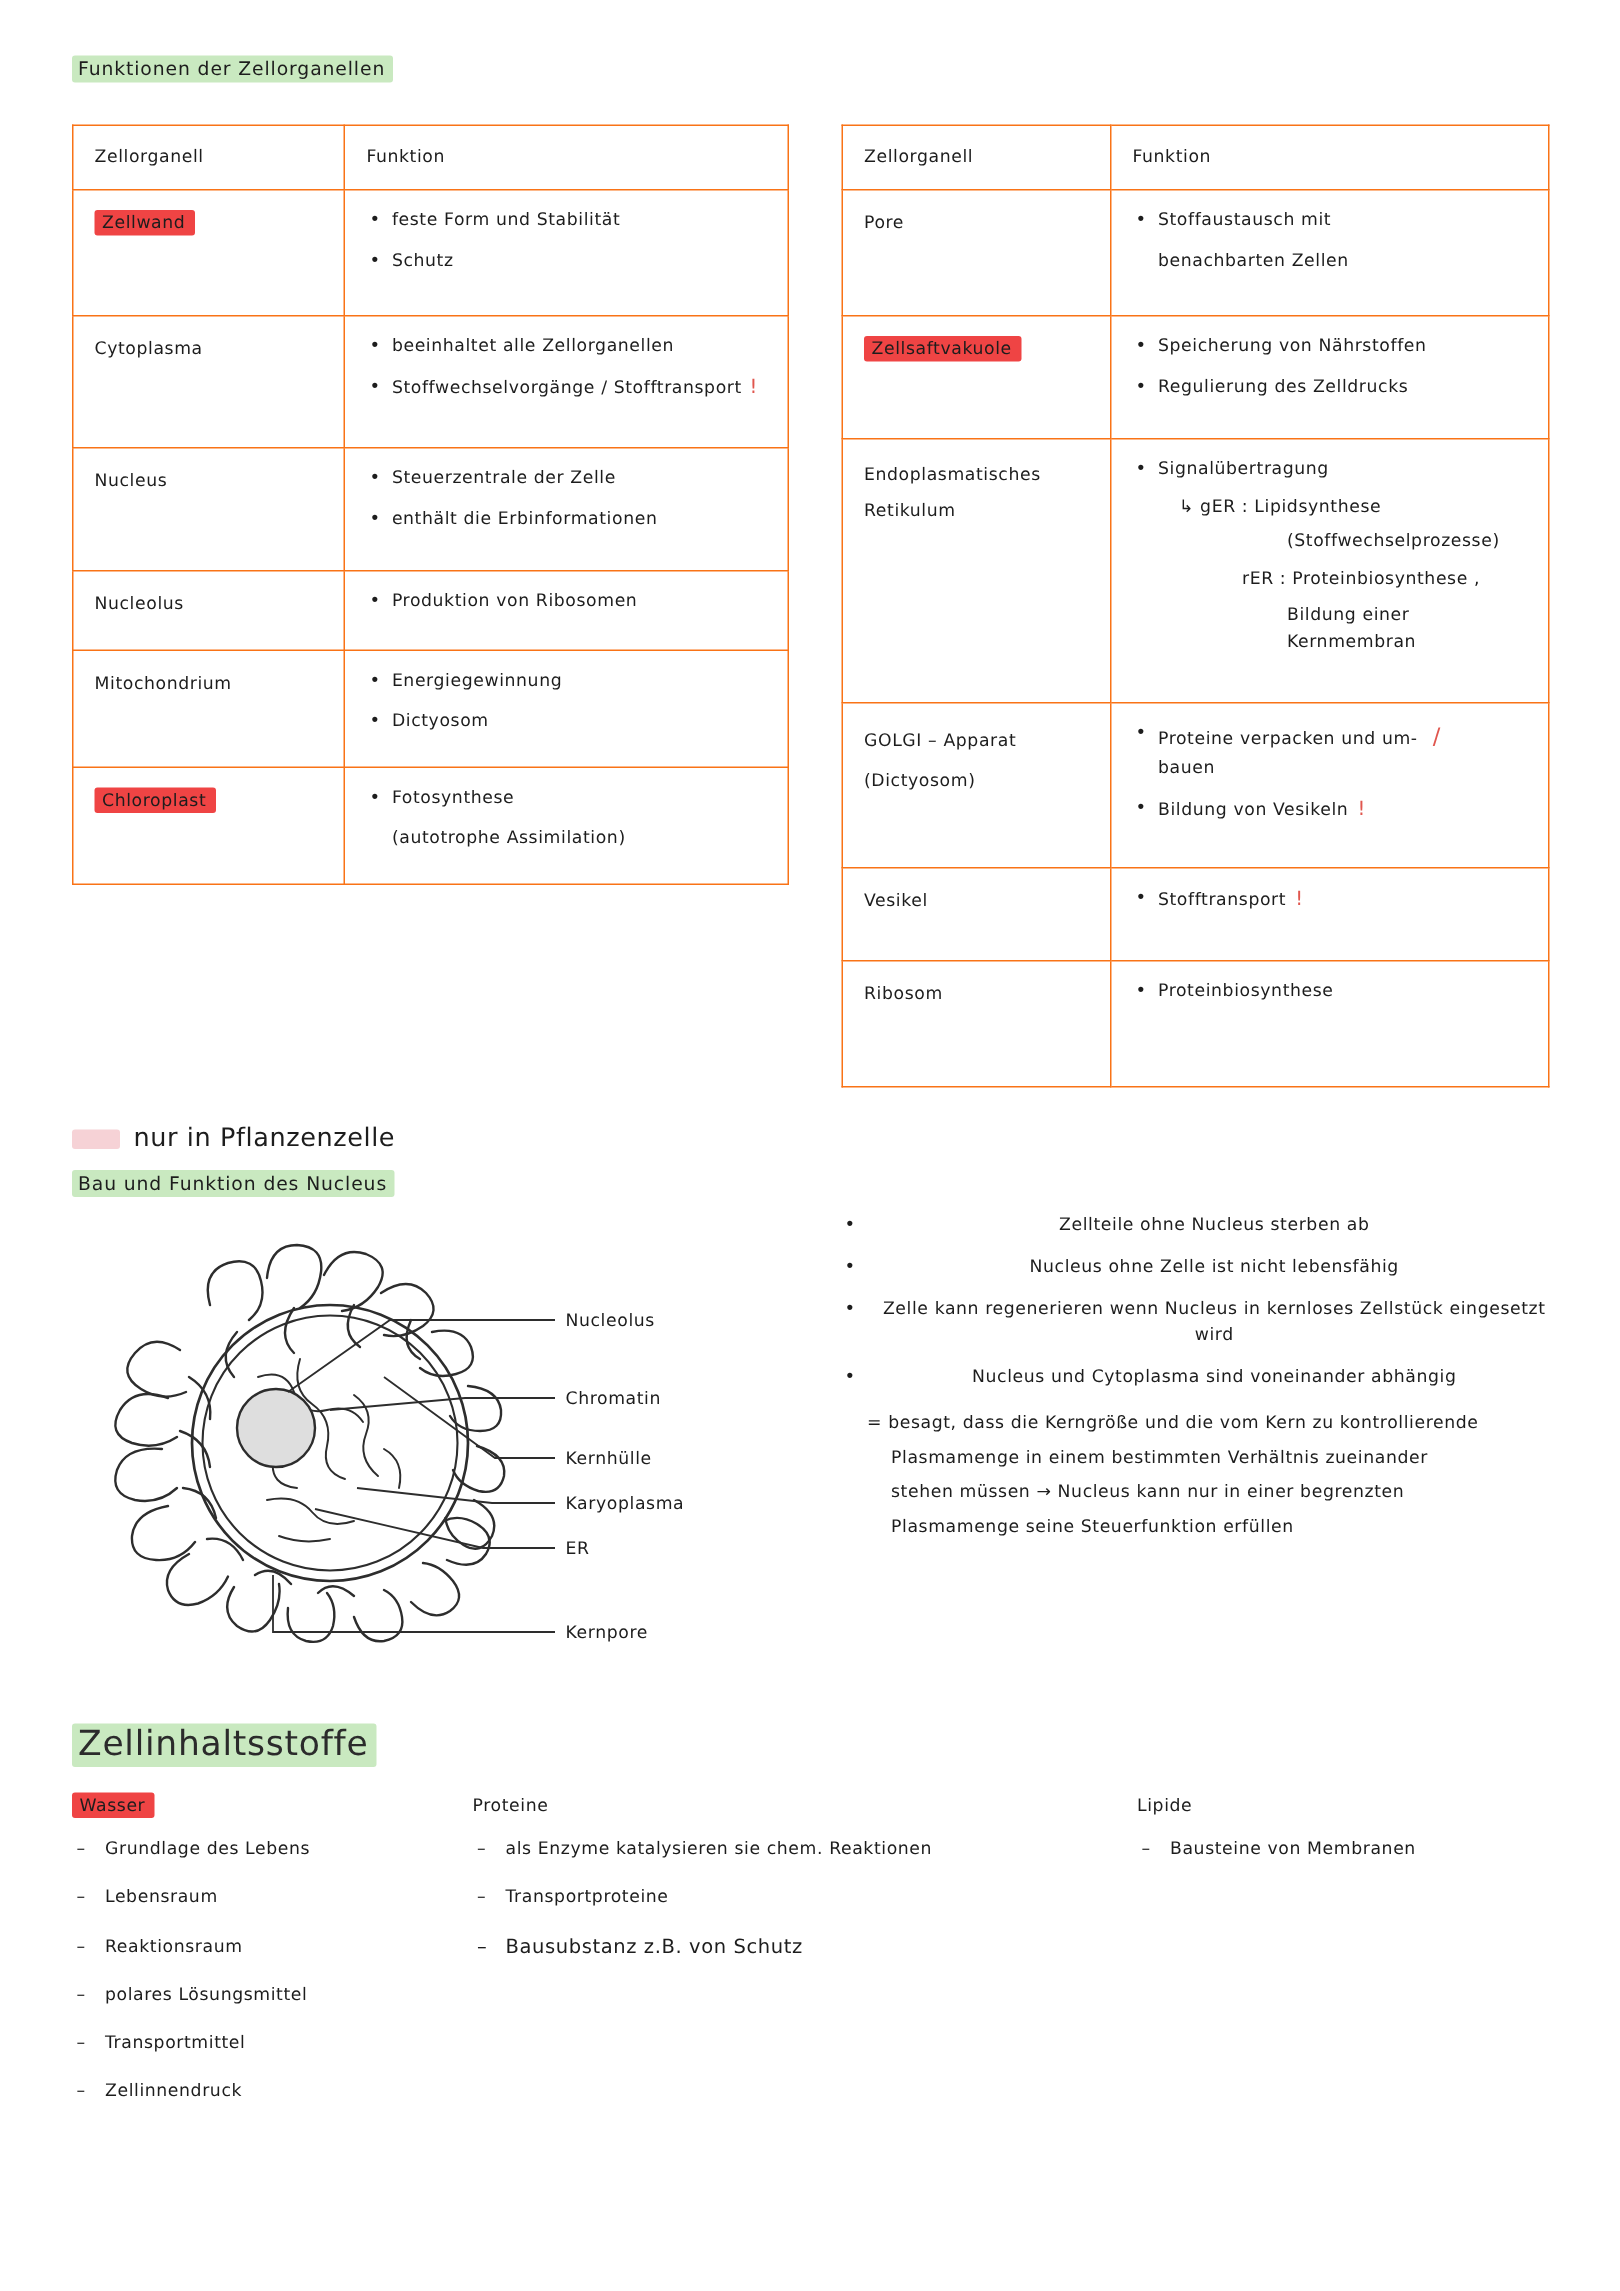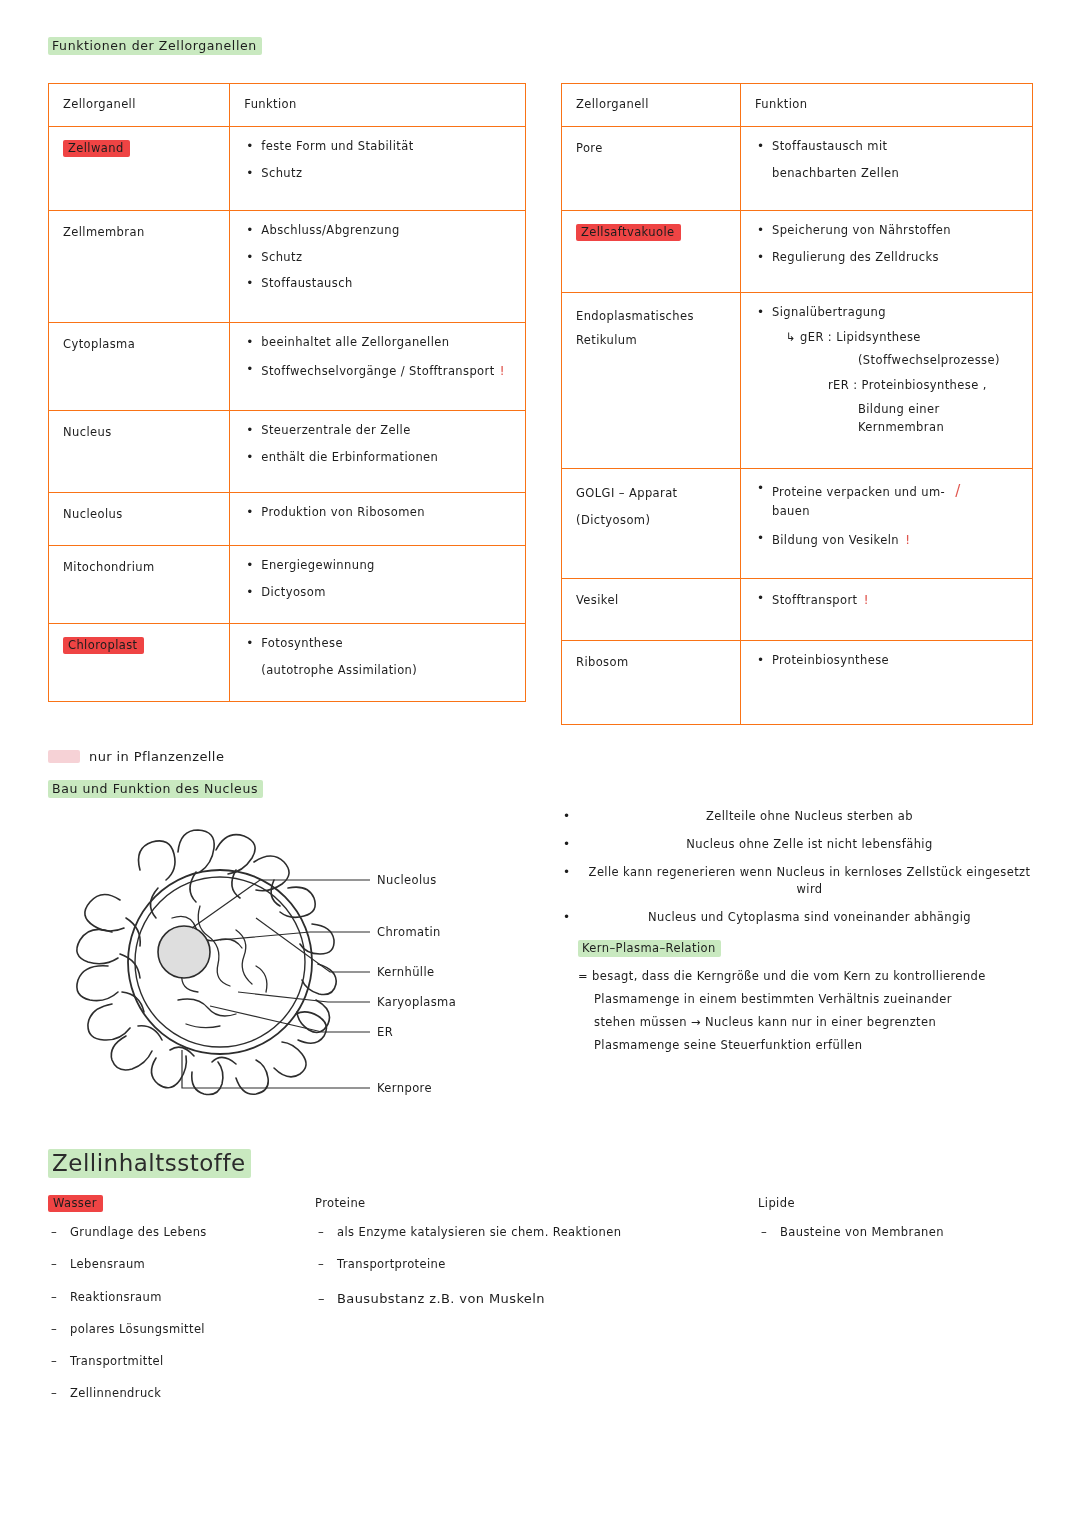--- a/index.html
+++ b/index.html
@@ -137,21 +137,21 @@
   .mark-excl-2 {
     color: #e0564e;
     font-size: 13px;
     padding-left: 6px;
   }
   
   #legend {
     position: absolute;
     left: 48px;
     top: 749px;
-    font-size: 13px;
+    font-size: 17px;
     letter-spacing: 0.4px;
     display: flex;
     align-items: center;
     gap: 9px;
   }
   #legend .swatch {
     display: inline-block;
     width: 32px;
     height: 13px;
     background: #f6d2d6;
@@ -246,30 +246,20 @@
       <th>Funktion</th>
     </tr>
     <tr style="height:84px">
       <td>
         <span class="hl-pink">Zellwand</span>
       </td>
       <td>
         <ul class="bul">
           <li>feste Form und Stabilität</li>
           <li>Schutz</li>
-        </ul>
-      </td>
-    </tr>
-    <tr style="height:112px">
-      <td>Zellmembran</td>
-      <td>
-        <ul class="bul">
-          <li>Abschluss/Abgrenzung</li>
-          <li>Schutz</li>
-          <li>Stoffaustausch</li>
         </ul>
       </td>
     </tr>
     <tr style="height:88px">
       <td>Cytoplasma</td>
       <td>
         <ul class="bul">
           <li>beeinhaltet alle Zellorganellen</li>
           <li><span>Stoffwechselvorgänge / Stofftransport</span><span class="mark-excl">!</span></li>
         </ul>
@@ -467,23 +457,20 @@
     <div class="lbl" style="left:317px; top:271px">Kernpore</div>
   </div>
 
   <div id="notes">
     <ul class="bul">
       <li>Zellteile ohne Nucleus sterben ab</li>
       <li>Nucleus ohne Zelle ist nicht lebensfähig</li>
       <li>Zelle kann regenerieren wenn Nucleus in kernloses Zellstück eingesetzt wird</li>
       <li>Nucleus und Cytoplasma sind voneinander abhängig</li>
     </ul>
-    <div class="kpr">
-      <span class="hl-green">Kern–Plasma–Relation</span>
-    </div>
     <div class="kpr-body">
       <span style="display:block">= besagt, dass die Kerngröße und die vom Kern zu kontrollierende</span>
       <span class="ind">Plasmamenge in einem bestimmten Verhältnis zueinander</span>
       <span class="ind">stehen müssen → Nucleus kann nur in einer begrenzten</span>
       <span class="ind">Plasmamenge seine Steuerfunktion erfüllen</span>
     </div>
   </div>
 
   <div class="title-sec" id="heading-zellinhalt">
     <span class="hl-green">Zellinhaltsstoffe</span>
@@ -501,21 +488,21 @@
       <li>Transportmittel</li>
       <li>Zellinnendruck</li>
     </ul>
   </div>
 
   <div class="zcol" id="zcol-proteine">
     <h4>Proteine</h4>
     <ul>
       <li>als Enzyme katalysieren sie chem. Reaktionen</li>
       <li>Transportproteine</li>
-      <li class="big-hand">Bausubstanz z.B. von Muskeln</li>
+      <li class="big-hand">Bausubstanz z.B. von Schutz</li>
     </ul>
   </div>
 
   <div class="zcol" id="zcol-lipide">
     <h4>Lipide</h4>
     <ul>
       <li>Bausteine von Membranen</li>
     </ul>
   </div>
 

